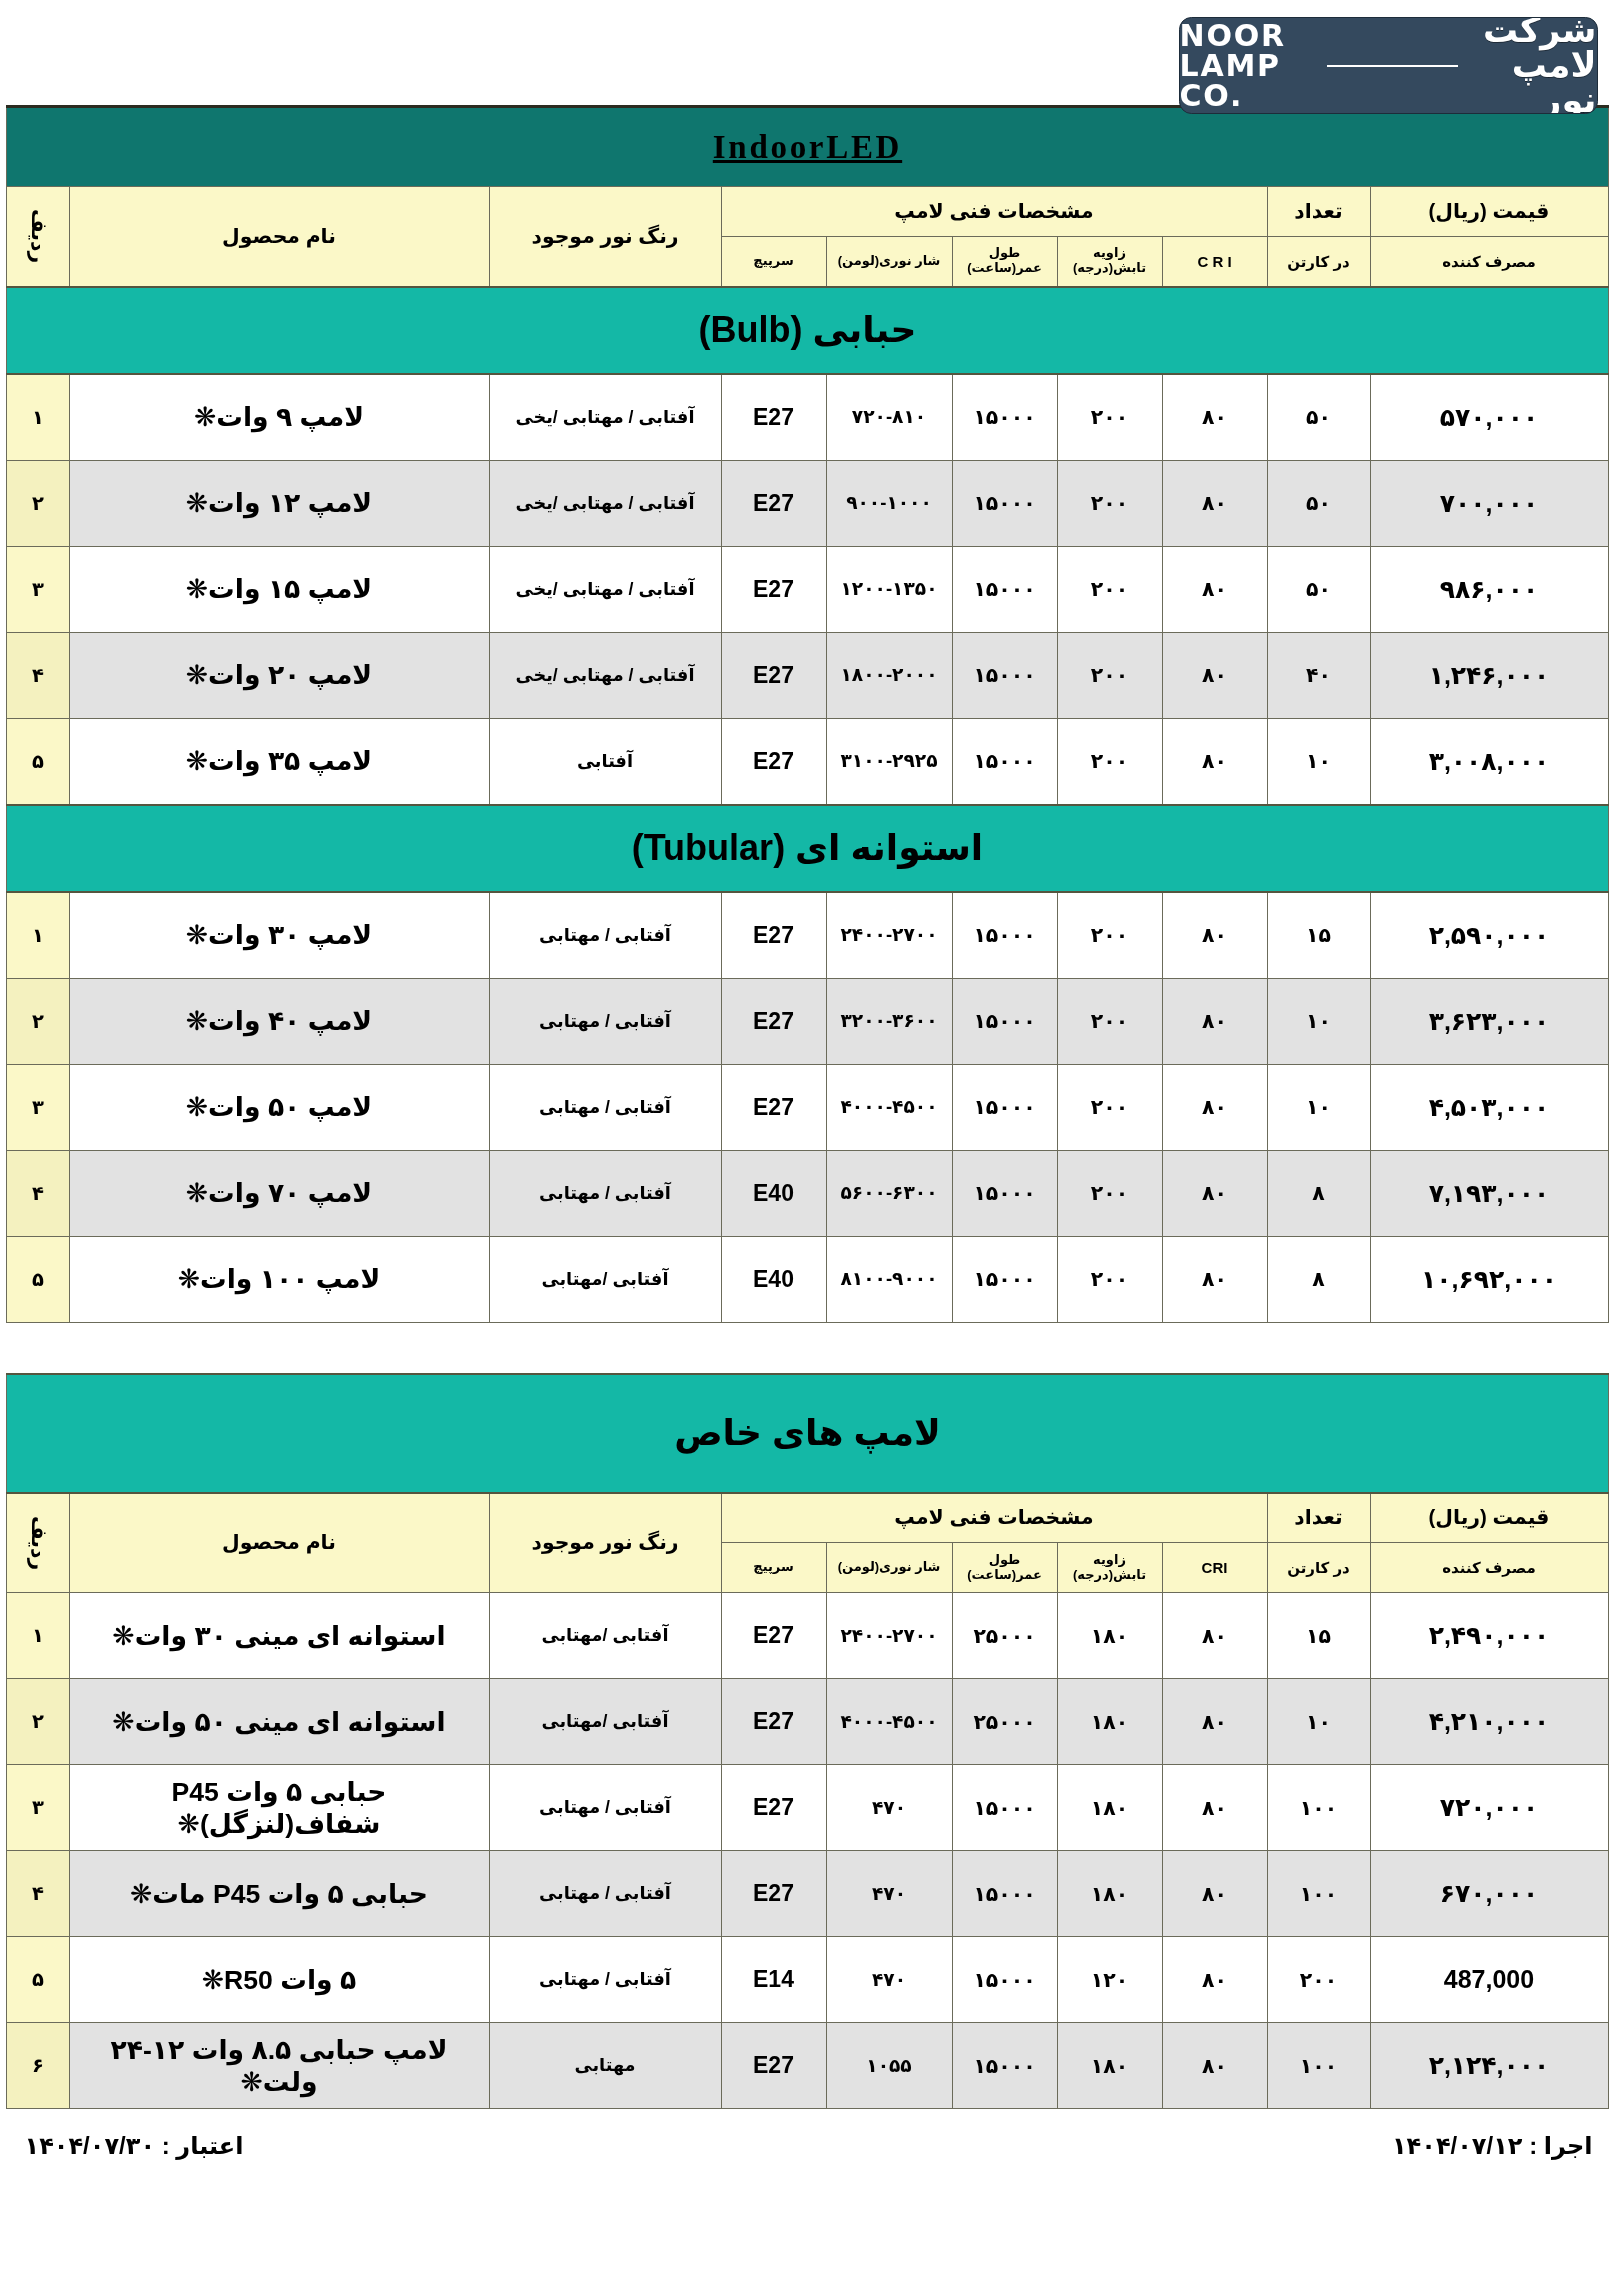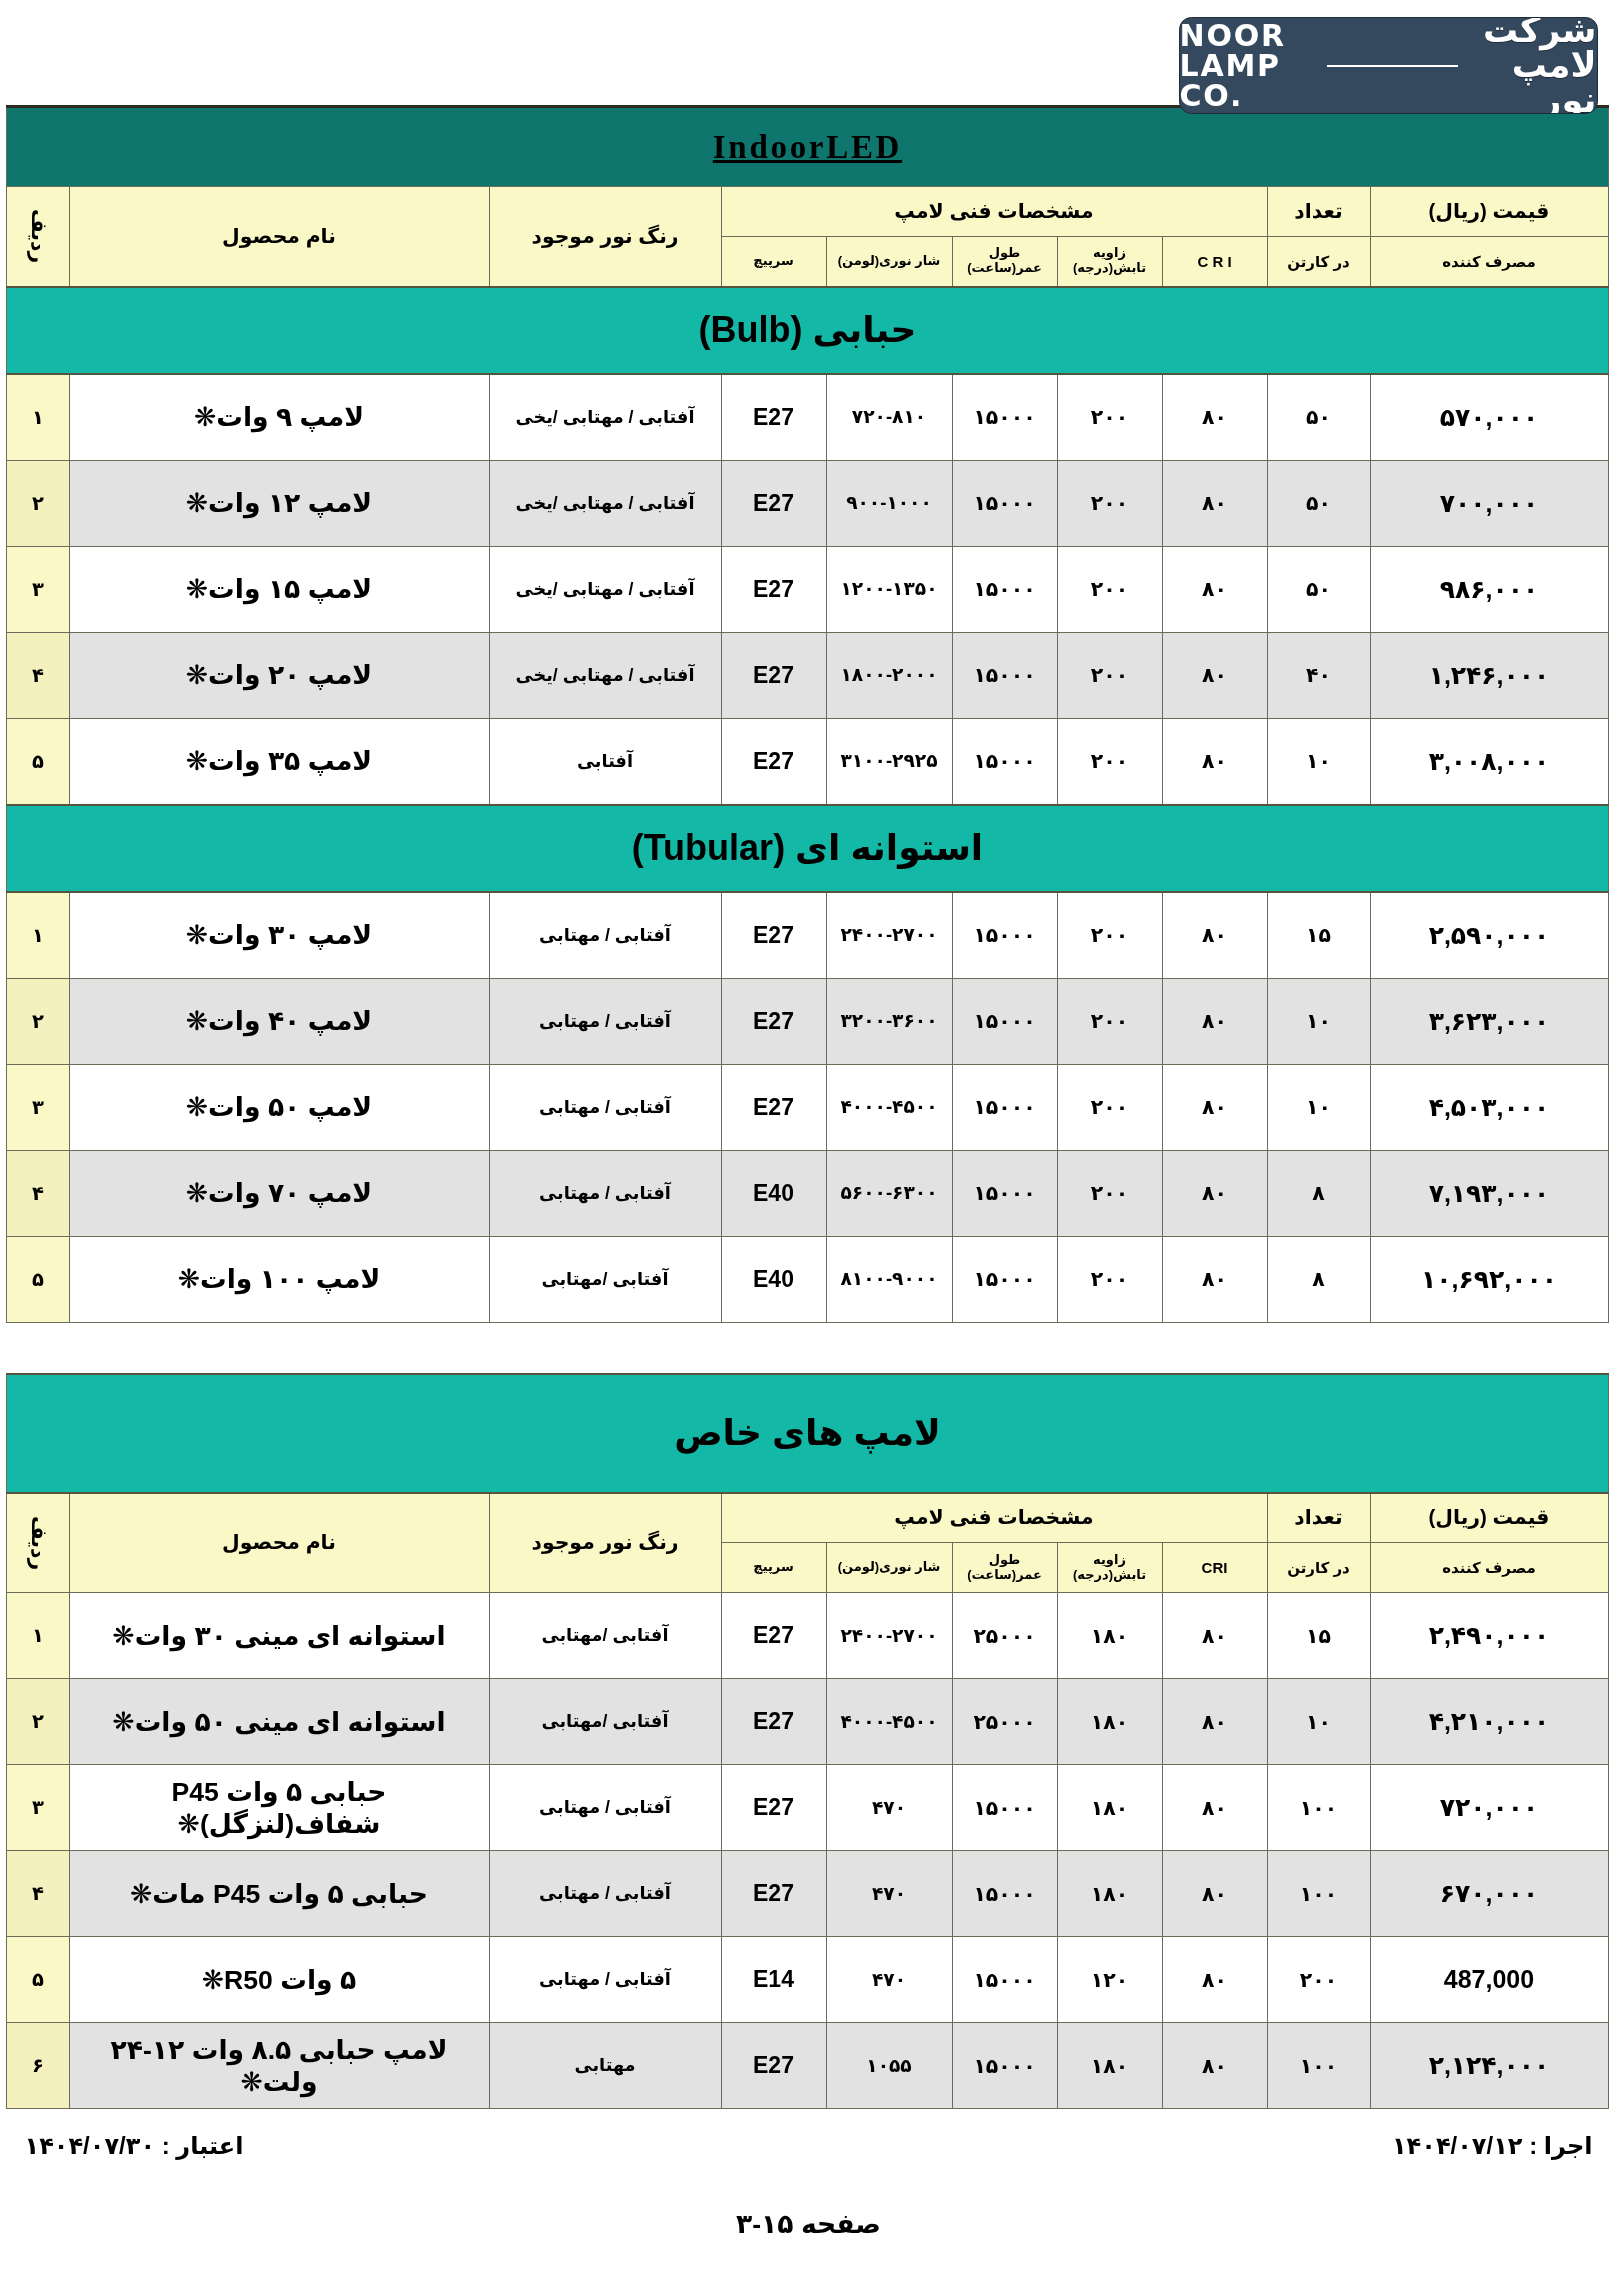--- a/index.html
+++ b/index.html
@@ -465,15 +465,14 @@
         </tr>
       </tbody>
   </table>
 </div>
 
 <div class="footer">
   <div class="f-line1">
     <span>اجرا : ۱۴۰۴/۰۷/۱۲</span>
     <span>اعتبار : ۱۴۰۴/۰۷/۳۰</span>
   </div>
-  <div class="f-center">صفحه ۱۵-۳</div>
 </div>
 
 
 </body></html>

